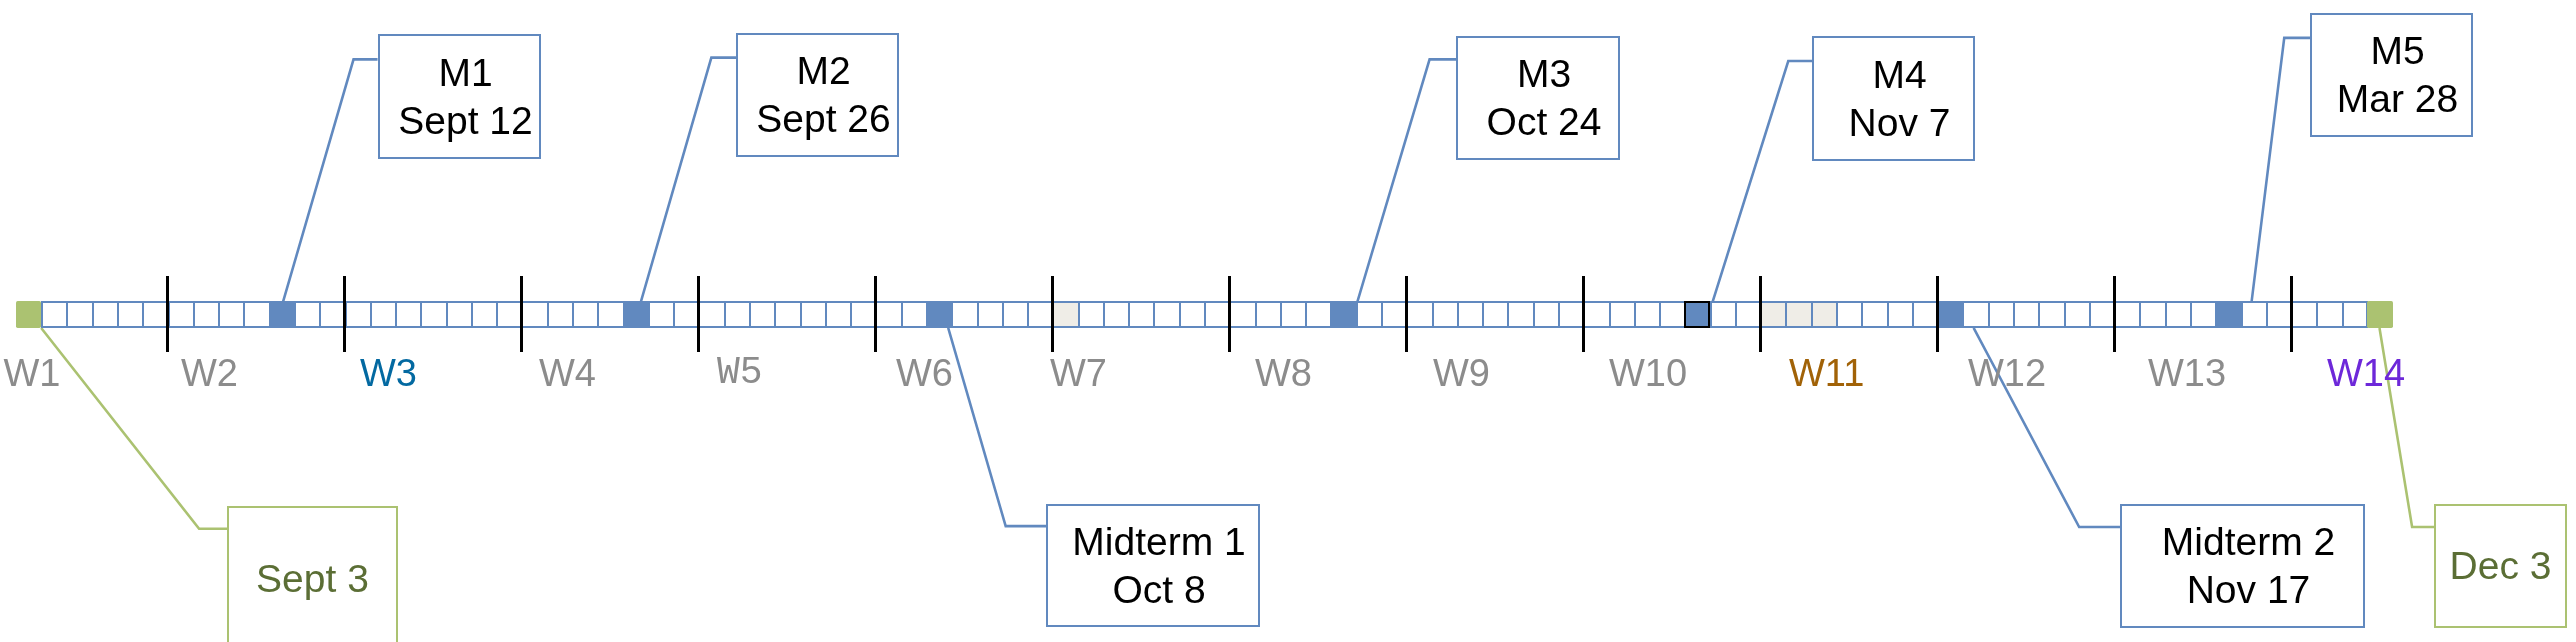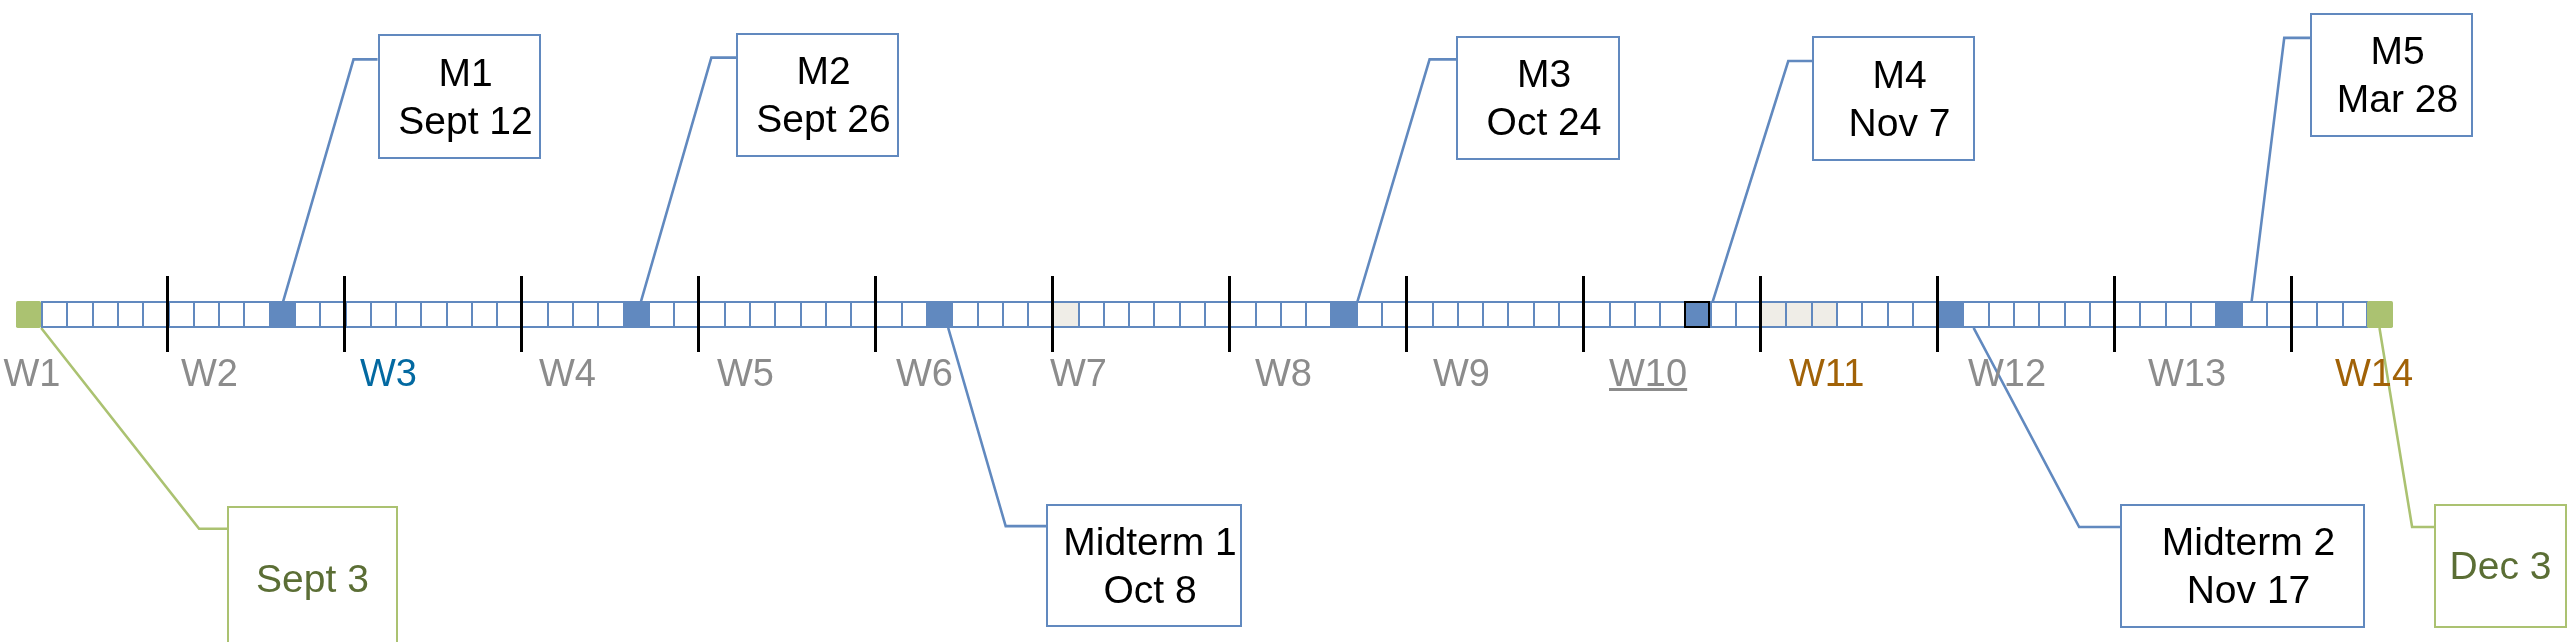--- a/index.html
+++ b/index.html
@@ -144,30 +144,30 @@
       <div class="divider" style="left: 1759px; top: 276px; height: 76px; background: rgb(0, 0, 0);"></div>
       <div class="divider" style="left: 1936px; top: 276px; height: 76px; background: rgb(0, 0, 0);"></div>
       <div class="divider" style="left: 2113px; top: 276px; height: 76px; background: rgb(0, 0, 0);"></div>
       <div class="divider" style="left: 2290px; top: 276px; height: 76px; background: rgb(0, 0, 0);"></div>
     </div>
   <div id="weeks">
       <div class="week-label" style="left: 3.4px; top: 354px; color: rgb(140, 140, 140);">W1</div>
       <div class="week-label" style="left: 181px; top: 354px; color: rgb(140, 140, 140);">W2</div>
       <div class="week-label" style="left: 360px; top: 354px; color: #0369a1;">W3</div>
       <div class="week-label" style="left: 539px; top: 354px; color: rgb(140, 140, 140);">W4</div>
-      <div class="week-label" style="left: 717px; top: 354px; color: rgb(140, 140, 140);">W5</div>
+      <div class="week-label" style="left: 717px; top: 354px; color: rgb(140, 140, 140); font-family: Liberation Mono, monospace;">W5</div>
       <div class="week-label" style="left: 896px; top: 354px; color: rgb(140, 140, 140);">W6</div>
       <div class="week-label" style="left: 1050px; top: 354px; color: rgb(140, 140, 140);">W7</div>
       <div class="week-label" style="left: 1255px; top: 354px; color: rgb(140, 140, 140);">W8</div>
       <div class="week-label" style="left: 1433px; top: 354px; color: rgb(140, 140, 140);">W9</div>
-      <div class="week-label" style="left: 1609px; top: 354px; color: rgb(140, 140, 140); text-decoration: underline;">W10</div>
+      <div class="week-label" style="left: 1609px; top: 354px; color: rgb(140, 140, 140);">W10</div>
       <div class="week-label" style="left: 1789px; top: 354px; color: #a16207;">W11</div>
       <div class="week-label" style="left: 1968px; top: 354px; color: rgb(140, 140, 140);">W12</div>
       <div class="week-label" style="left: 2148px; top: 354px; color: rgb(140, 140, 140);">W13</div>
-      <div class="week-label" style="left: 2327px; top: 354px; color: #a16207; margin-left: 8px;">W14</div>
+      <div class="week-label" style="left: 2327px; top: 354px; color: #6d28d9;">W14</div>
     </div>
   <div id="callouts">
       <div class="callout blue" style="left: 378px; top: 34px; width: 163px; height: 125px;">
         <span>M1</span>
         <span>Sept 12</span>
       </div>
       <div class="callout blue" style="left: 736px; top: 33px; width: 163px; height: 124px;">
         <span>M2</span>
         <span>Sept 26</span>
       </div>
@@ -179,21 +179,21 @@
         <span>M4</span>
         <span>Nov 7</span>
       </div>
       <div class="callout blue" style="left: 2310px; top: 13px; width: 163px; height: 124px;">
         <span>M5</span>
         <span>Mar 28</span>
       </div>
       <div class="callout green" style="left: 227px; top: 506px; width: 171px; height: 146px;">
         <span>Sept 3</span>
       </div>
-      <div class="callout blue" style="left: 1046px; top: 504px; width: 196px; height: 123px;">
+      <div class="callout blue" style="left: 1046px; top: 504px; width: 214px; height: 123px;">
         <span>Midterm 1</span>
         <span>Oct 8</span>
       </div>
       <div class="callout blue" style="left: 2120px; top: 504px; width: 245px; height: 124px;">
         <span>Midterm 2</span>
         <span>Nov 17</span>
       </div>
       <div class="callout green" style="left: 2434px; top: 504px; width: 133px; height: 124px;">
         <span>Dec 3</span>
       </div>

